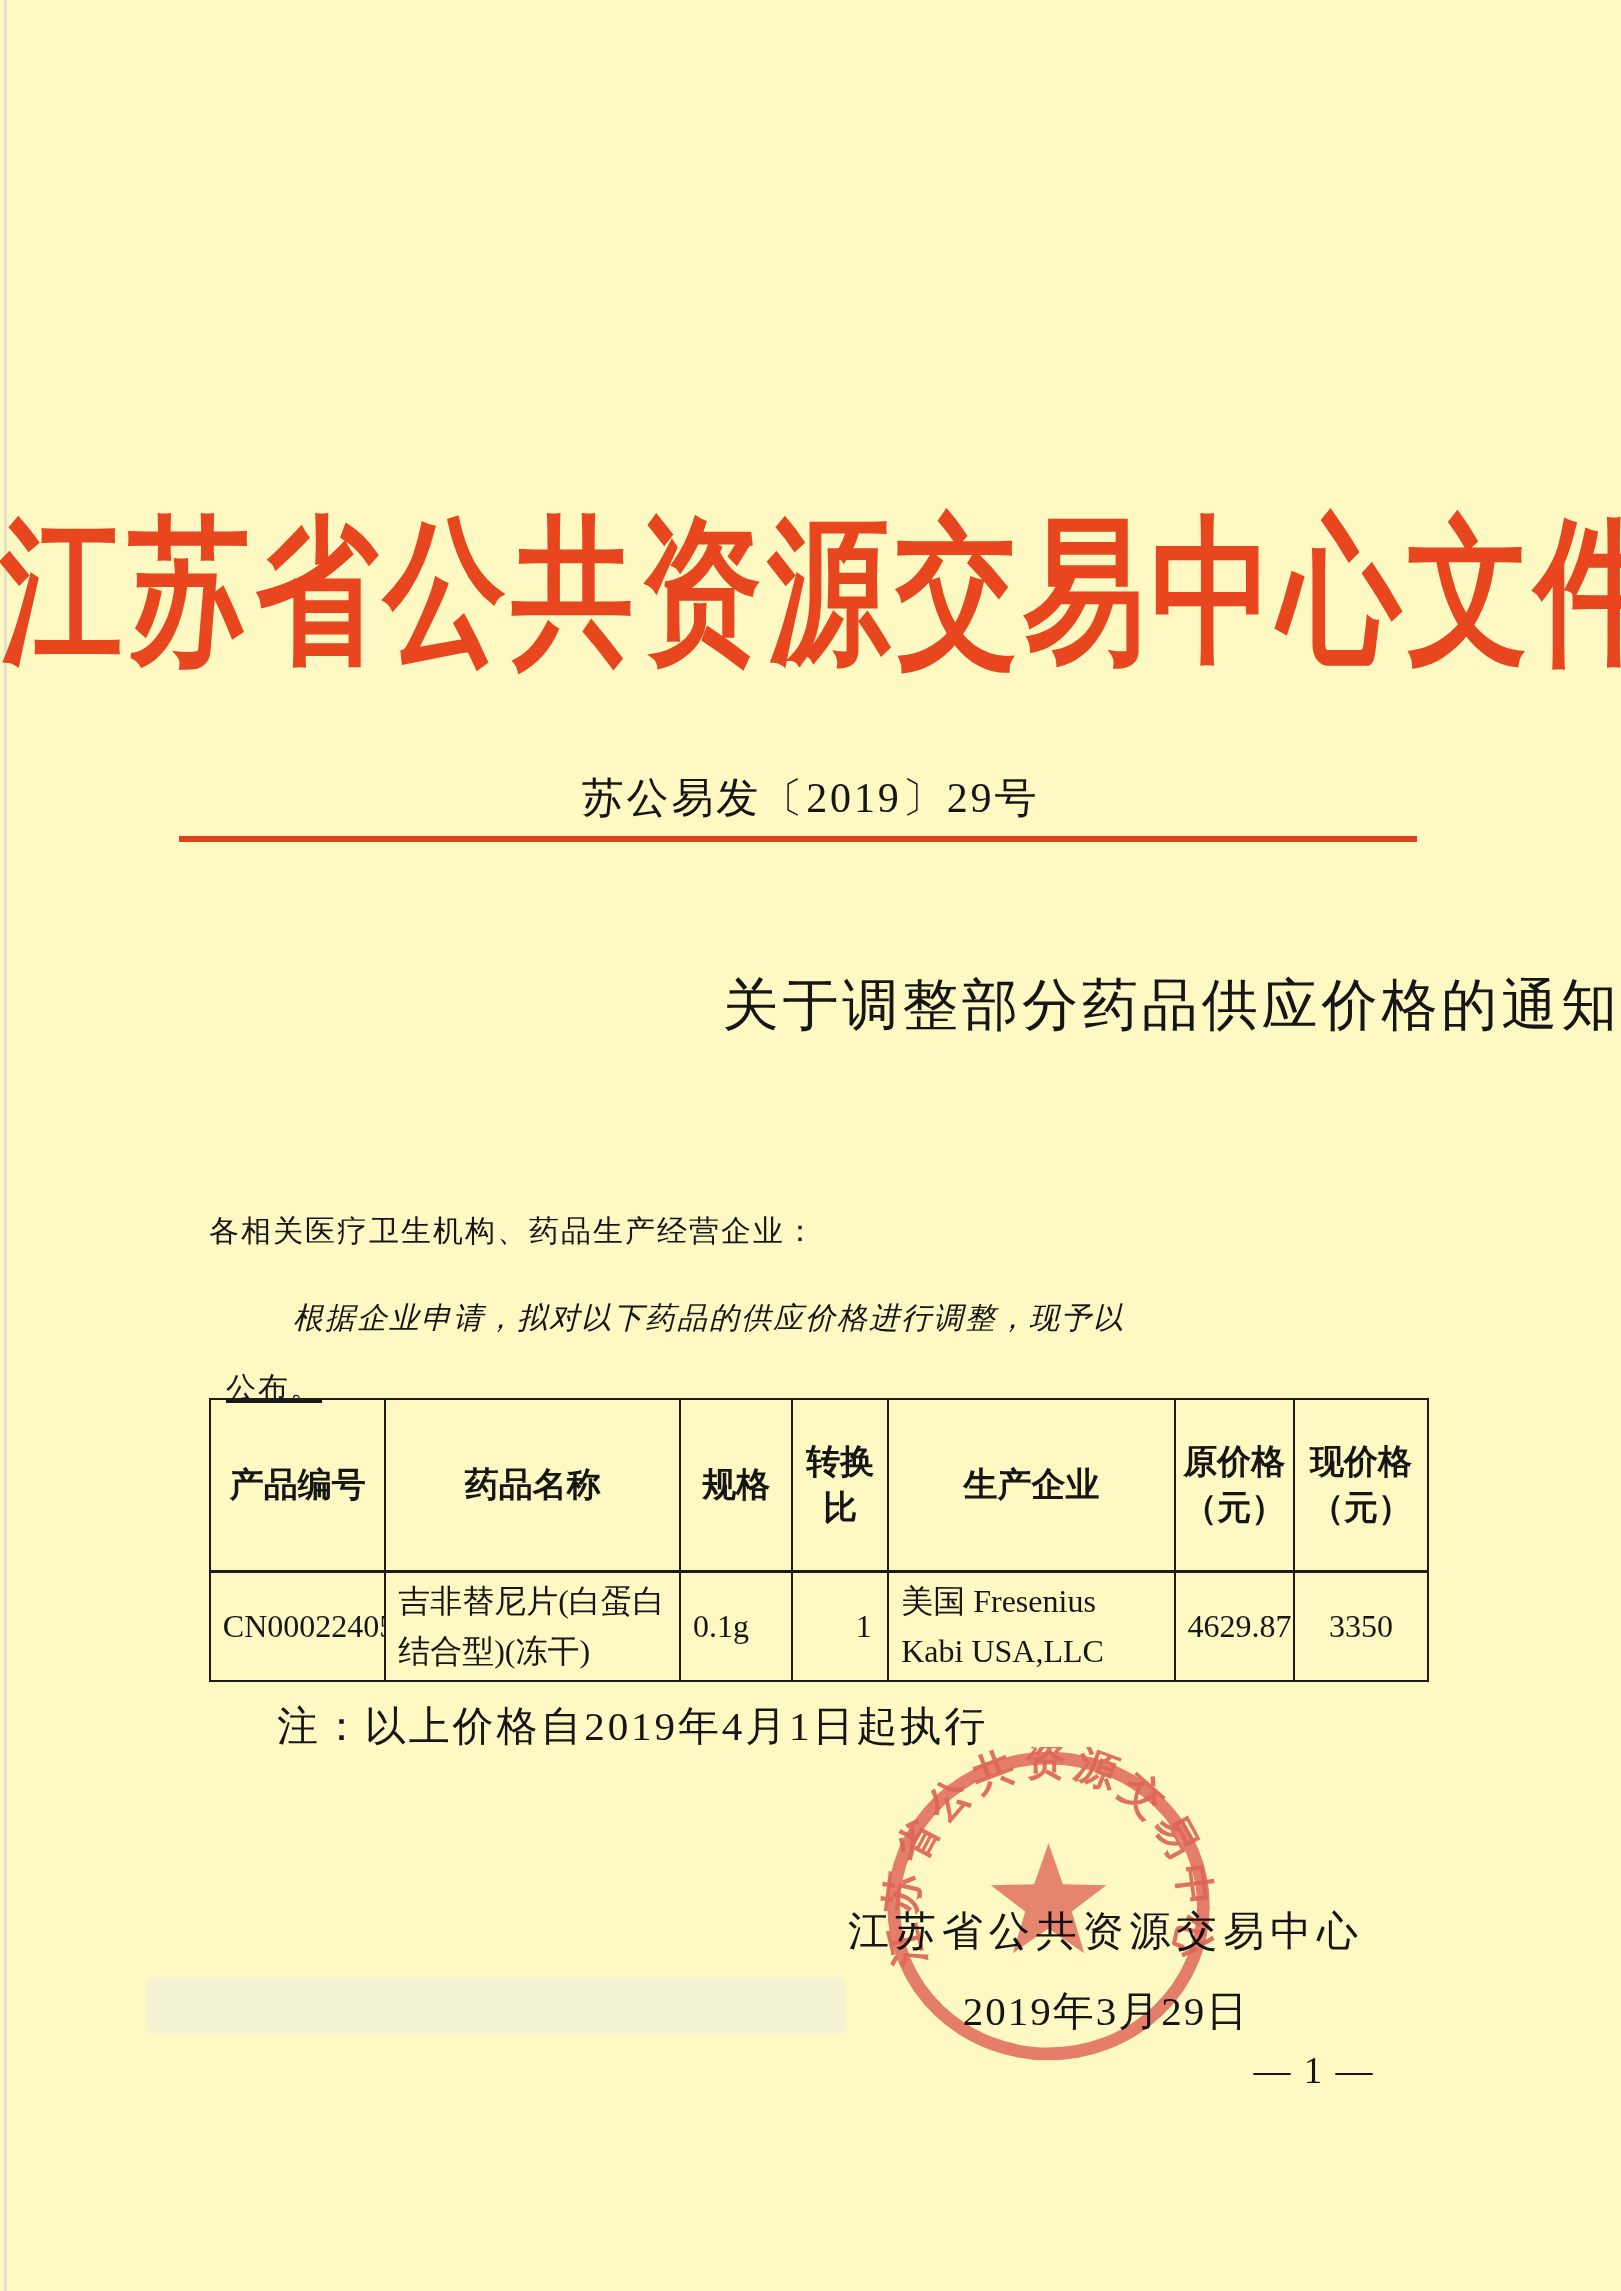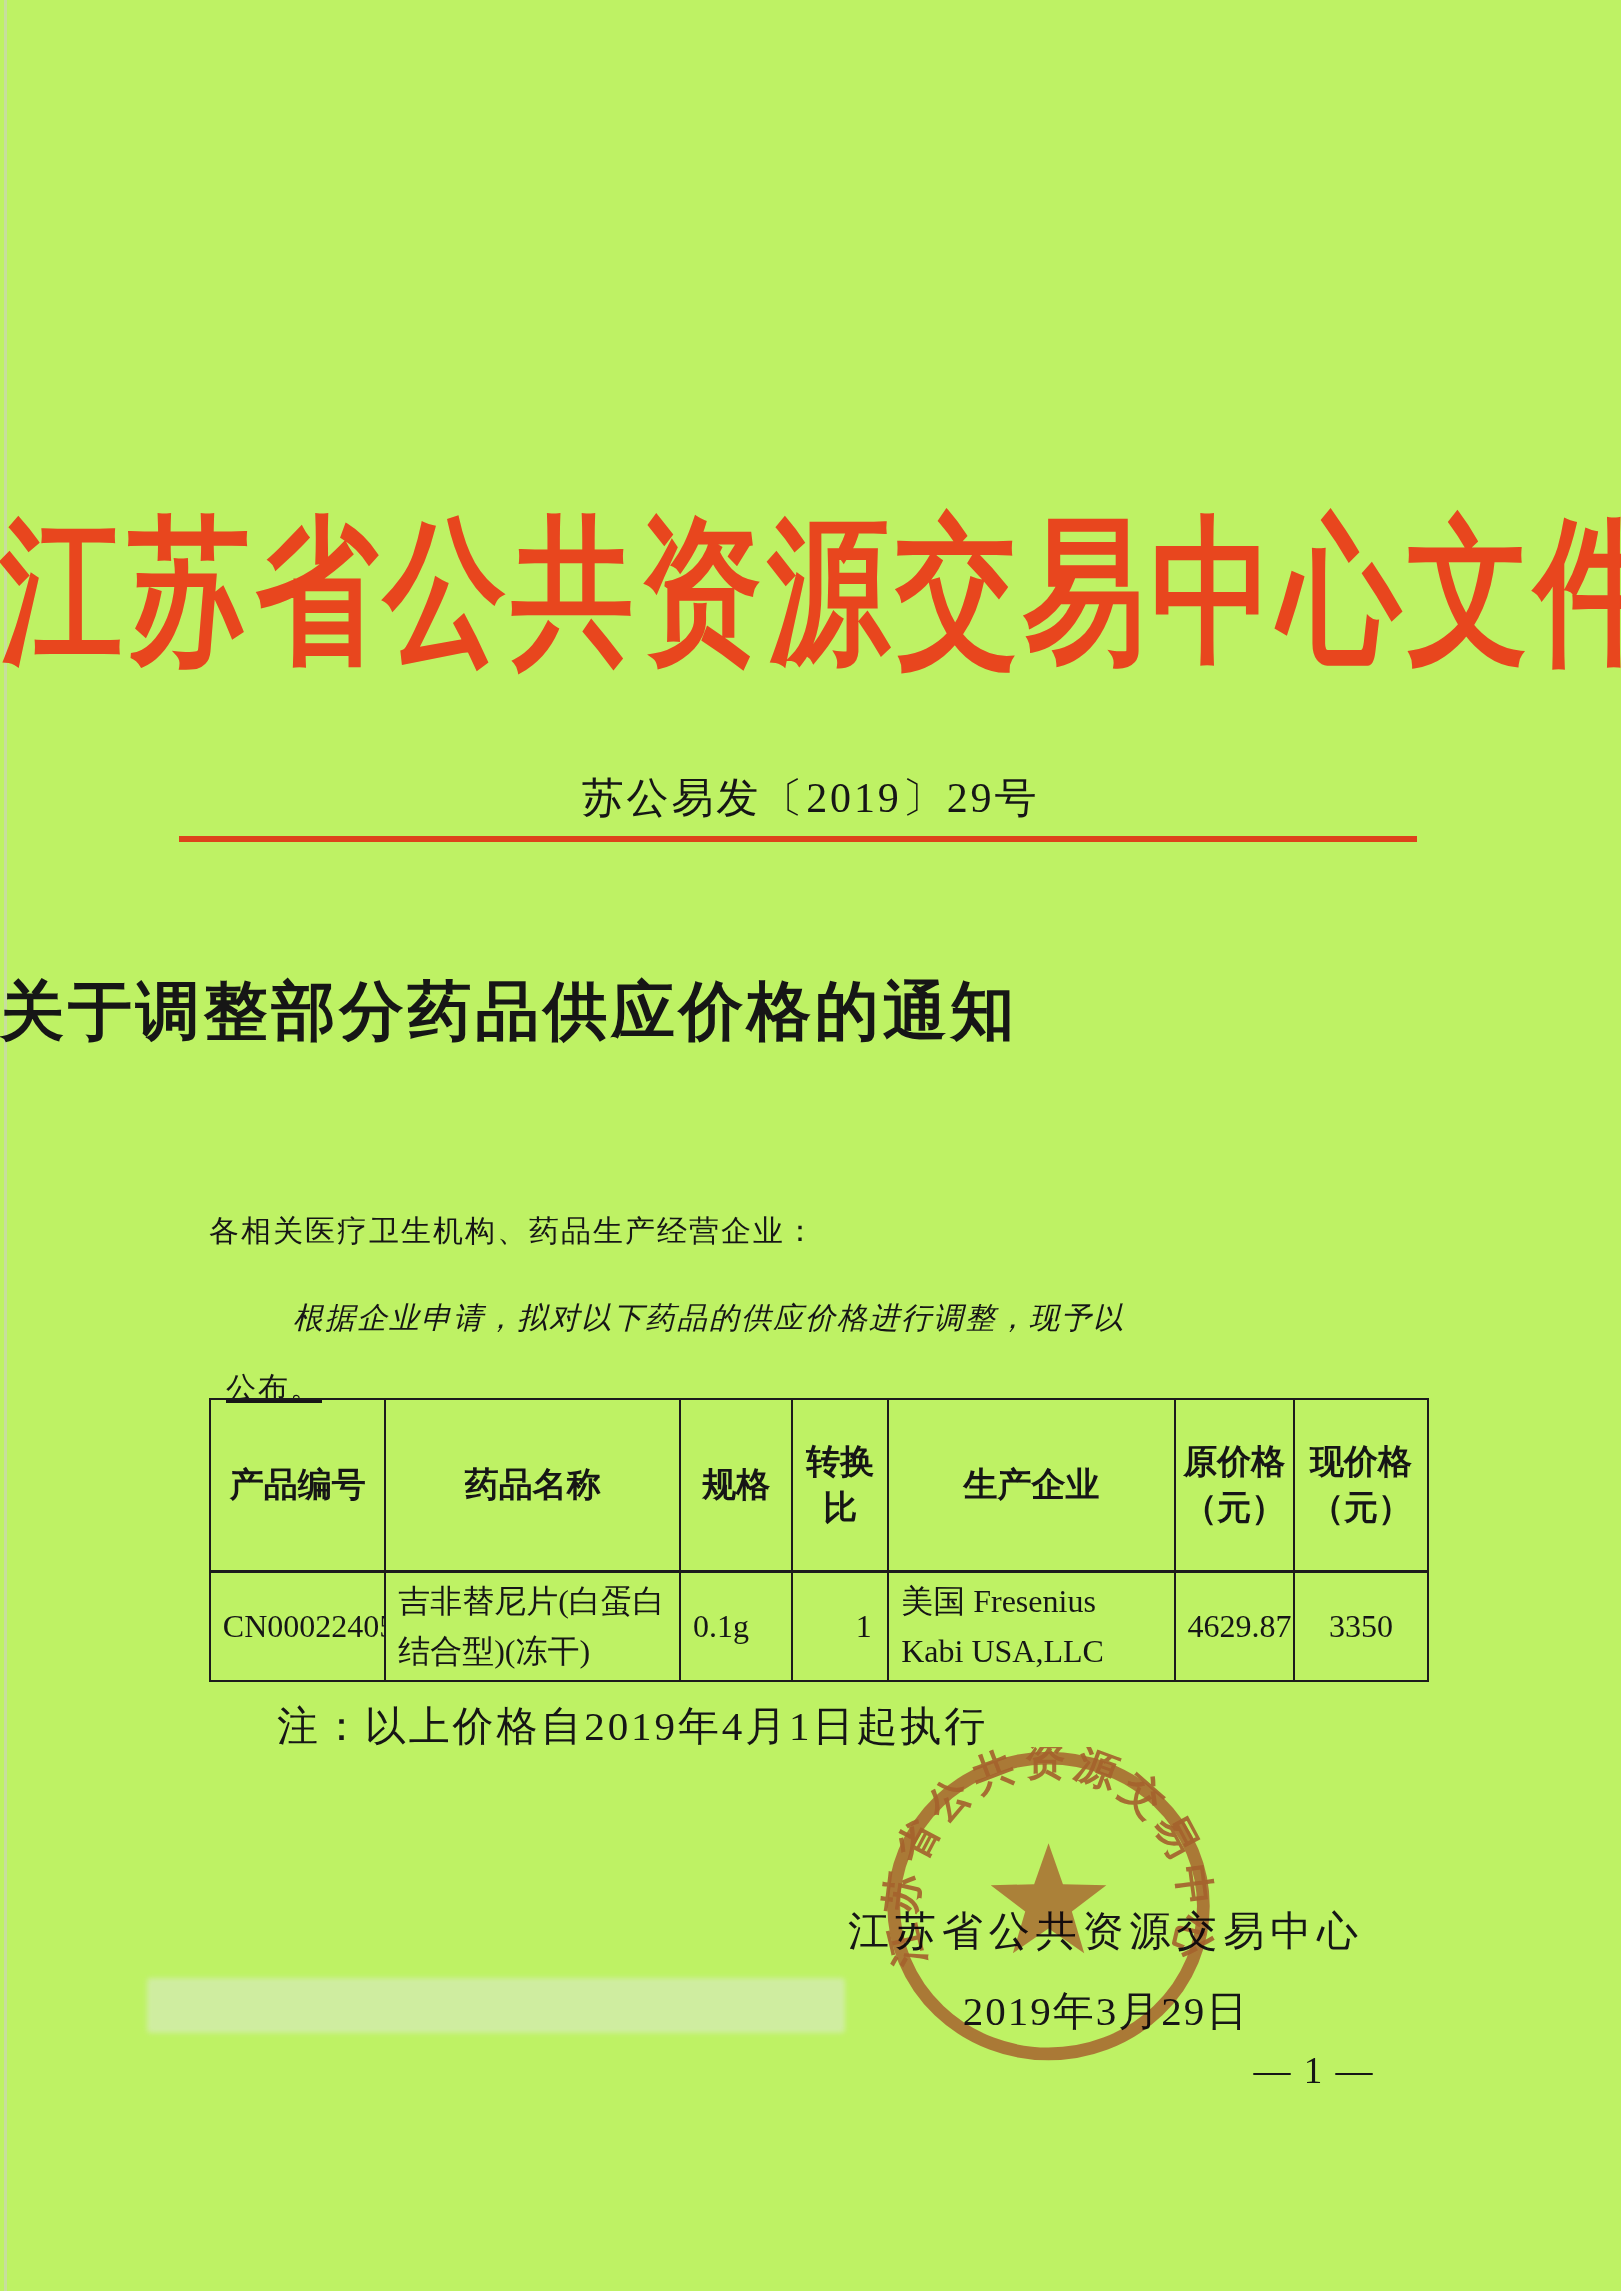--- a/index.html
+++ b/index.html
@@ -1,20 +1,20 @@
 <!DOCTYPE html>
 <html><head>
 <meta charset="utf-8">
 <style>
   html,body{margin:0;padding:0;background:#e9e9e9;}
   .page{
     position:relative;
     width:1621px;height:2292px;
     margin:0 auto;
-    background:#bef264;
+    background:#fef9c3;
     overflow:hidden;
     font-family:"Liberation Serif","DejaVu Serif",serif;
     color:#161616;
   }
   .scan-edge{
     position:absolute;left:3.9px;top:0;width:2.9px;height:100%;
     background:#cdcdcd;opacity:.55;
   }
   .header-title{
     position:absolute;left:0;top:490px;width:100%;height:206px;
@@ -26,21 +26,21 @@
   }
   .doc-number{
     position:absolute;left:0;top:770px;width:100%;
     text-align:center;font-size:42px;letter-spacing:2.9px;
   }
   .red-rule{
     position:absolute;left:179px;top:836px;width:1238px;height:5.9px;
   }
   .notice-title{
     position:absolute;left:0;top:968px;width:100%;
-    text-align:left;font-size:64px;font-weight:bold;letter-spacing:3.9px;
+    text-align:right;font-size:56px;font-weight:normal;letter-spacing:3.9px;
   }
   .body-line{
     position:absolute;font-size:30px;letter-spacing:2px;white-space:nowrap;
   }
   .salutation{left:209px;top:1211px;}
   .para-1{left:293px;top:1298px;font-style:italic;}
   .para-2{left:226px;top:1368px;text-decoration:underline;}
   .price-table{
     position:absolute;left:209px;top:1398px;width:1220px;height:284px;
     border-collapse:collapse;table-layout:fixed;

